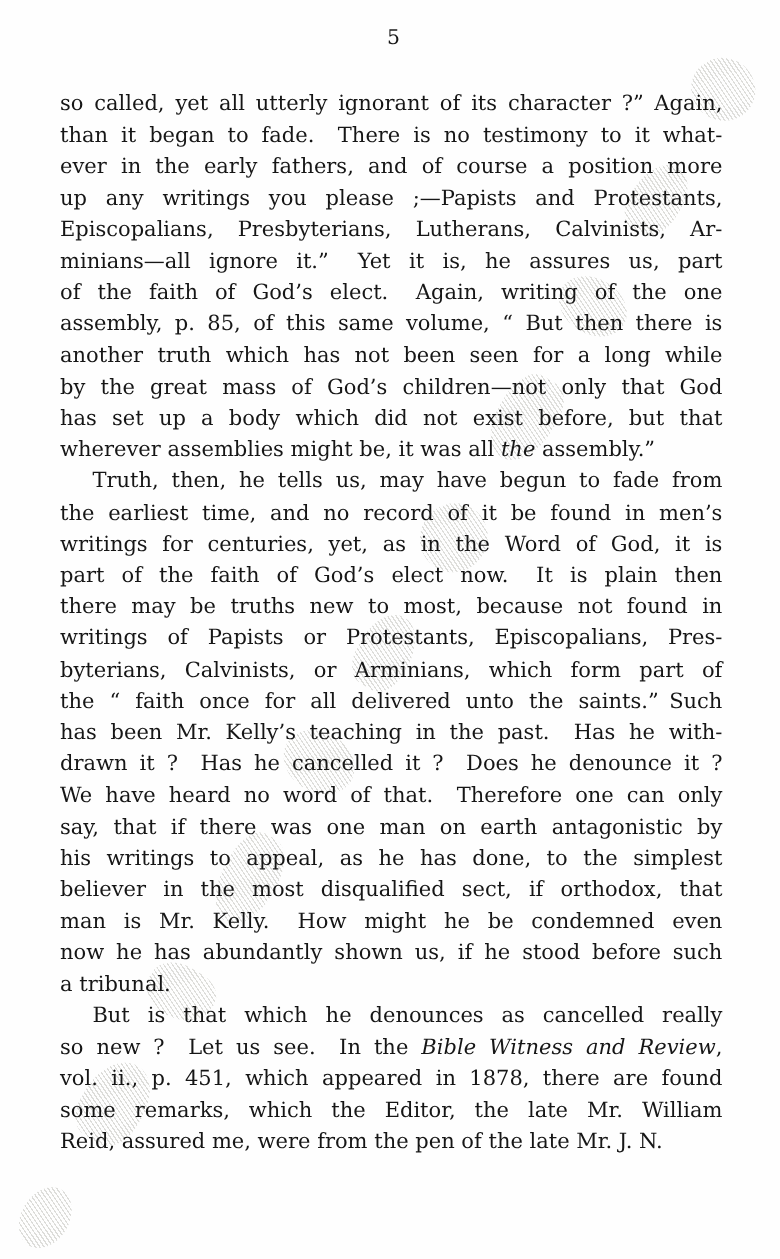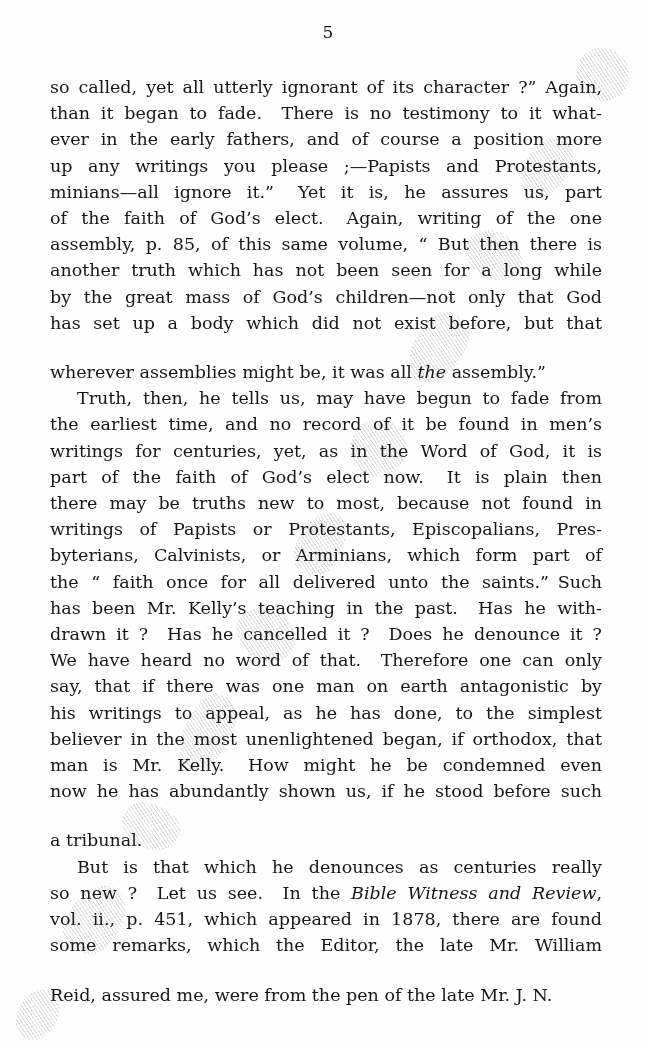--- a/index.html
+++ b/index.html
@@ -63,21 +63,21 @@
     top: 74px;
     width: 552px;
   }
   .line {
     font-size: 17.5px;
     line-height: 26.2px;
     text-align: justify;
     text-align-last: justify;
     white-space: normal;
   }
-  .line.last { text-align-last: left; margin-top: 23px; }
+  .line.last { text-align-last: left; }
   .line.indent { text-indent: 27px; }
   .line i { font-style: italic; }
 </style>
 </head>
 <body>
 
 <div class="page">
 
   <div class="watermark">
     <div class="wm-blob"></div>
@@ -93,44 +93,45 @@
     <div class="wm-blob"></div>
   </div>
 
   <div class="pagenum">5</div>
 
   <div class="text">
       <div class="line"><span>so called, yet all utterly ignorant of its character ?” Again,</span></div>
       <div class="line"><span>than it began to fade.  There is no testimony to it what-</span></div>
       <div class="line"><span>ever in the early fathers, and of course a position more</span></div>
       <div class="line"><span>up any writings you please ;—Papists and Protestants,</span></div>
+      <div class="line"><span>Episcopalians, Presbyterians, Lutherans, Calvinists, Ar-</span></div>
       <div class="line"><span>minians—all ignore it.”  Yet it is, he assures us, part</span></div>
       <div class="line"><span>of the faith of God’s elect.  Again, writing of the one</span></div>
       <div class="line"><span>assembly, p. 85, of this same volume, “ But then there is</span></div>
       <div class="line"><span>another truth which has not been seen for a long while</span></div>
       <div class="line"><span>by the great mass of God’s children—not only that God</span></div>
       <div class="line"><span>has set up a body which did not exist before, but that</span></div>
       <div class="line last"><span>wherever assemblies might be, it was all </span><i>the</i><span> assembly.”</span></div>
       <div class="line indent"><span>Truth, then, he tells us, may have begun to fade from</span></div>
       <div class="line"><span>the earliest time, and no record of it be found in men’s</span></div>
       <div class="line"><span>writings for centuries, yet, as in the Word of God, it is</span></div>
       <div class="line"><span>part of the faith of God’s elect now.  It is plain then</span></div>
       <div class="line"><span>there may be truths new to most, because not found in</span></div>
       <div class="line"><span>writings of Papists or Protestants, Episcopalians, Pres-</span></div>
       <div class="line"><span>byterians, Calvinists, or Arminians, which form part of</span></div>
       <div class="line"><span>the “ faith once for all delivered unto the saints.” Such</span></div>
       <div class="line"><span>has been Mr. Kelly’s teaching in the past.  Has he with-</span></div>
       <div class="line"><span>drawn it ?  Has he cancelled it ?  Does he denounce it ?</span></div>
       <div class="line"><span>We have heard no word of that.  Therefore one can only</span></div>
       <div class="line"><span>say, that if there was one man on earth antagonistic by</span></div>
       <div class="line"><span>his writings to appeal, as he has done, to the simplest</span></div>
-      <div class="line"><span>believer in the most unenlightened began, if orthodox, that</span></div>
+      <div class="line"><span>believer in the most disqualified sect, if orthodox, that</span></div>
       <div class="line"><span>man is Mr. Kelly.  How might he be condemned even</span></div>
       <div class="line"><span>now he has abundantly shown us, if he stood before such</span></div>
       <div class="line last"><span>a tribunal.</span></div>
-      <div class="line indent"><span>But is that which he denounces as centuries really</span></div>
+      <div class="line indent"><span>But is that which he denounces as cancelled really</span></div>
       <div class="line"><span>so new ?  Let us see.  In the </span><i>Bible Witness and Review</i><span>,</span></div>
       <div class="line"><span>vol. ii., p. 451, which appeared in 1878, there are found</span></div>
       <div class="line"><span>some remarks, which the Editor, the late Mr. William</span></div>
       <div class="line last"><span>Reid, assured me, were from the pen of the late Mr. J. N.</span></div>
     </div>
 
 </div>
 
 </body></html>

